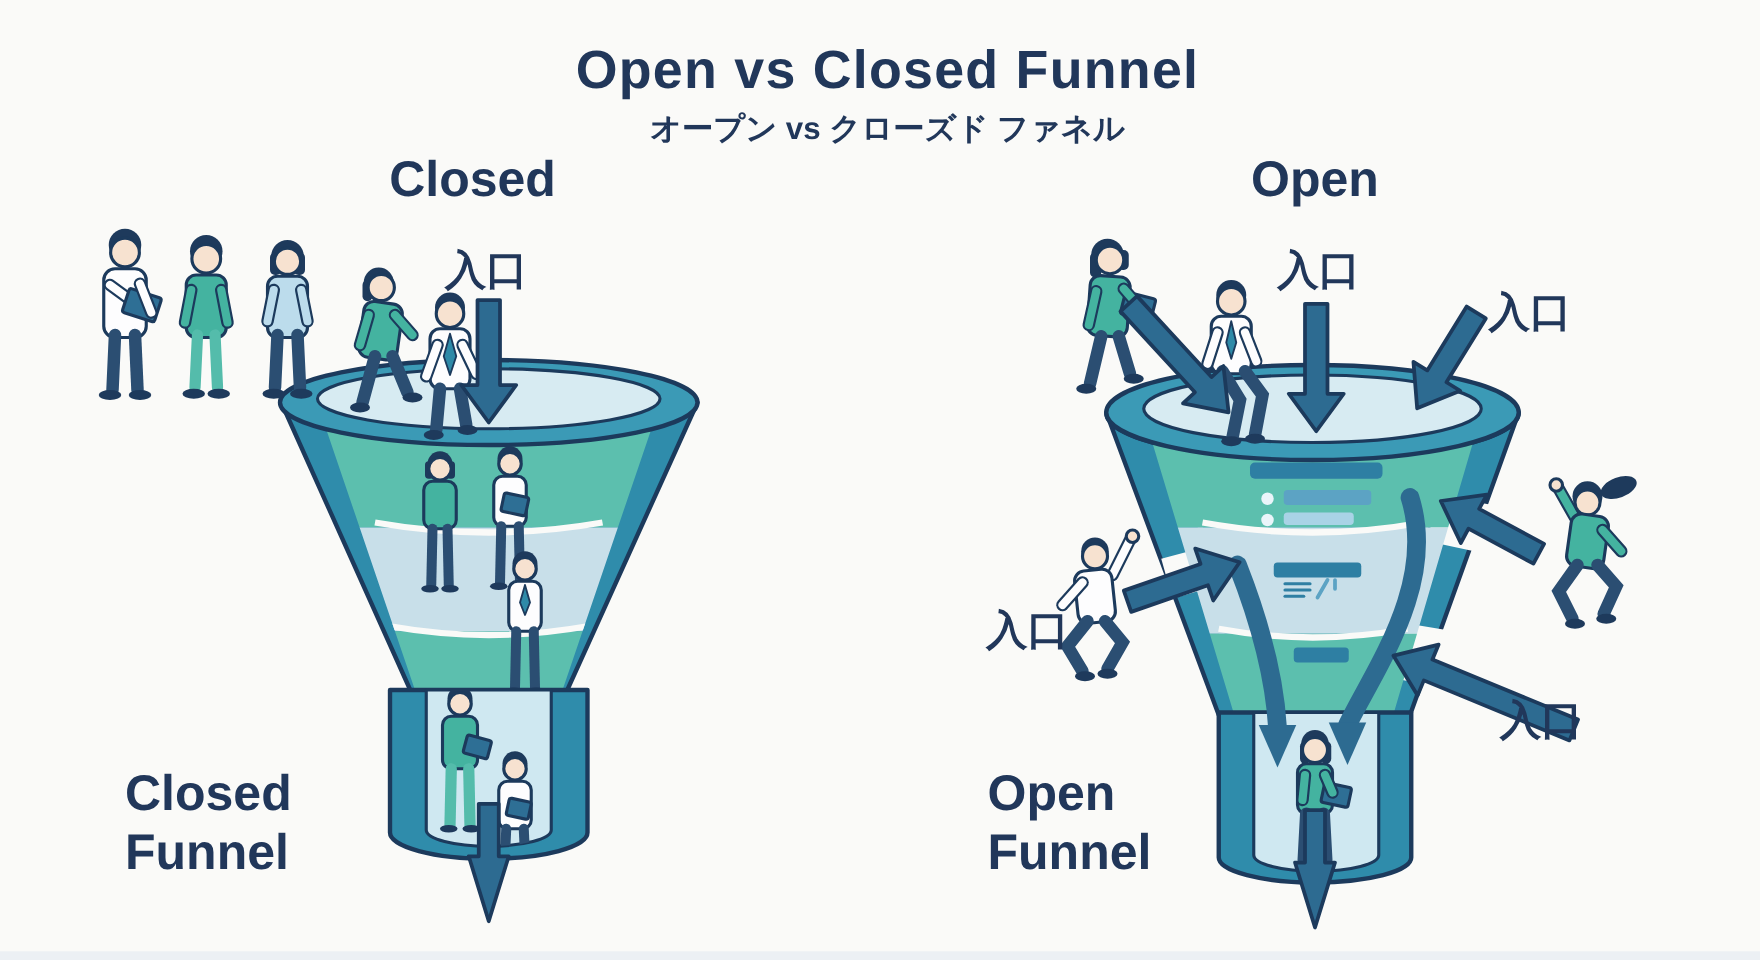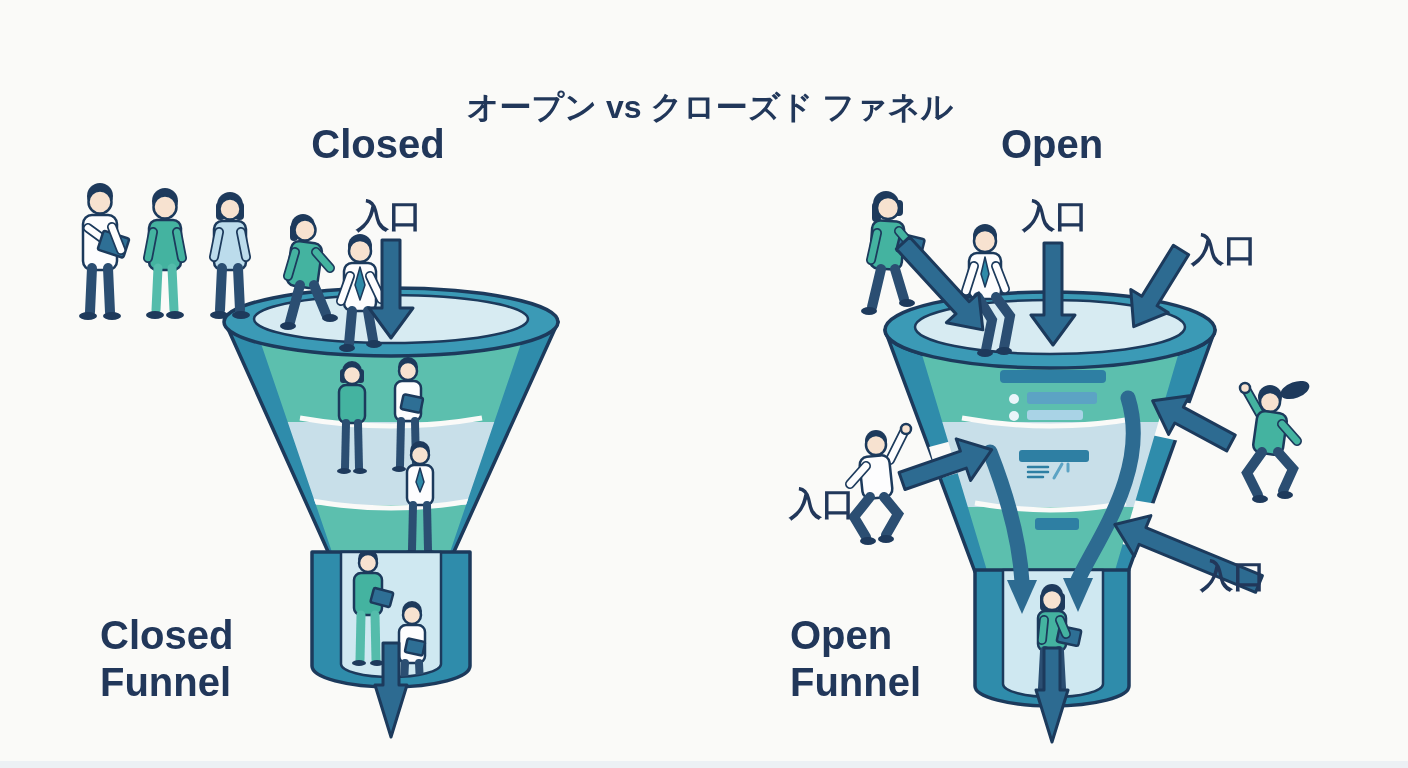--- a/index.html
+++ b/index.html
@@ -2,21 +2,21 @@
 <html><head>
 <meta charset="utf-8">
 <style>
   html,body{margin:0;padding:0;}
   .stage{position:relative;width:1408px;height:768px;background:#fafaf8;overflow:hidden;
          font-family:"Liberation Sans","DejaVu Sans",sans-serif;color:#21375a;}
   .stage svg{position:absolute;left:0;top:0;}
   .txt{position:absolute;white-space:pre;color:#21375a;}
   .center{transform:translateX(-50%);text-align:center;}
   .title{font-size:43px;font-weight:bold;letter-spacing:1px;}
-  .subtitle{font-size:32px;font-weight:bold;}
+  .subtitle{font-size:25px;font-weight:bold;}
   .heading{font-size:40px;font-weight:bold;}
   .entrance{font-size:33px;font-weight:bold;}
   .caption{font-size:40px;font-weight:bold;line-height:1.18;}
   .bottom-strip{position:absolute;left:0;right:0;bottom:0;height:7px;background:#e9eef2;opacity:.8;}
 
   
   .o3{stroke:#1c3a5c;stroke-width:3.5;stroke-linejoin:round;}
   .o2{stroke:#1c3a5c;stroke-width:2.5;stroke-linejoin:round;}
   .sep{stroke:#fafaf8;stroke-width:5;fill:none;}
   .seam{stroke:#ffffff;stroke-width:4;opacity:.3;fill:none;stroke-linecap:round;}
@@ -333,20 +333,21 @@
 
   <polygon class="arr" points="0,-9 88,-9 88,-22 118,0 88,22 88,9 0,9" transform="translate(903,243) rotate(47.4)" fill="#2d6b91"></polygon>
   <polygon class="arr" points="0,-9 72,-9 72,-22 102,0 72,22 72,9 0,9" transform="translate(1053,243) rotate(90)" fill="#2d6b91"></polygon>
   <polygon class="arr" points="0,-9 60,-9 60,-22 90,0 60,22 60,9 0,9" transform="translate(1181,250) rotate(121.7)" fill="#2d6b91"></polygon>
   <polygon class="arr" points="0,-9 65,-9 65,-22 95,0 65,22 65,9 0,9" transform="translate(902,481) rotate(-19.2)" fill="#2d6b91"></polygon>
   <polygon class="arr" points="0,-9 59,-9 59,-22 89,0 59,22 59,9 0,9" transform="translate(1231,443) rotate(-151.7)" fill="#2d6b91"></polygon>
   <polygon class="arr" points="0,-9 126,-9 126,-22 156,0 126,22 126,9 0,9" transform="translate(1259,584) rotate(-157.6)" fill="#2d6b91"></polygon>
   <polygon class="arr" points="0,-8 42,-8 42,-16 94,0 42,16 42,8 0,8" transform="translate(1052,648) rotate(90)" fill="#2d6b91"></polygon>
 </svg>
 
+<div class="txt title center" style="left:710px;top:32px;">Open vs Closed Funnel</div>
 <div class="txt subtitle center" lang="ja" style="left:710px;top:86px;">オープン vs クローズド ファネル</div>
 
 <div class="txt heading center" style="left:378px;top:122px;">Closed</div>
 <div class="txt heading center" style="left:1052px;top:122px;">Open</div>
 
 <div class="txt entrance center" lang="ja" style="left:389px;top:194px;">入口</div>
 <div class="txt entrance center" lang="ja" style="left:1055px;top:194px;">入口</div>
 <div class="txt entrance center" lang="ja" style="left:1224px;top:228px;">入口</div>
 <div class="txt entrance center" lang="ja" style="left:822px;top:482px;">入口</div>
 <div class="txt entrance center" lang="ja" style="left:1233px;top:554px;">入口</div>

